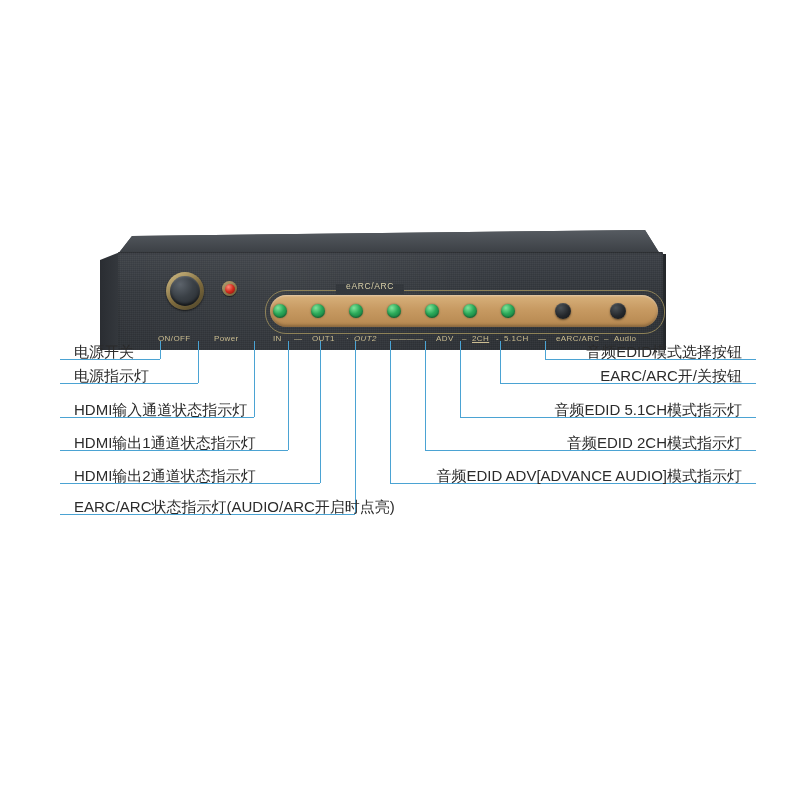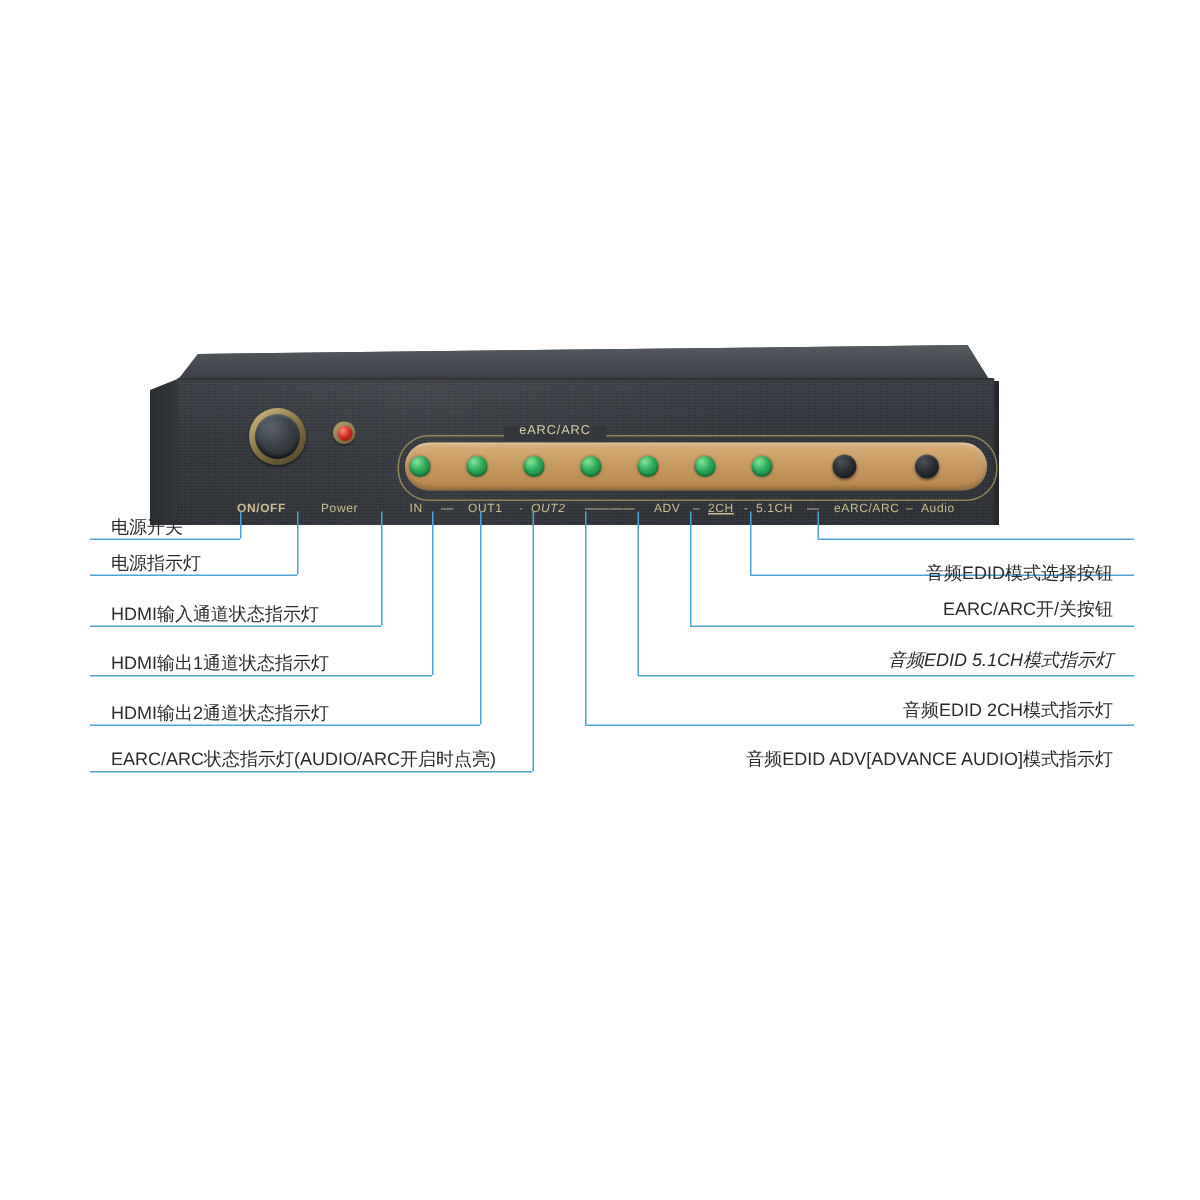--- a/index.html
+++ b/index.html
@@ -104,24 +104,24 @@
   }
   .silk span{position:absolute;white-space:nowrap;}
 
   
   .lead{position:absolute;background:#4ba3d3;}
   .lead.v{width:1px;}
   .lead.h{height:1px;}
   .ann{
     position:absolute;white-space:nowrap;
     font-family:"Liberation Sans","DejaVu Sans",sans-serif;
-    font-size:12px;color:#2b2b2b;line-height:15px;
+    font-size:15px;color:#2b2b2b;line-height:15px;
   }
   .ann.left{text-align:left;}
-  .ann.right{text-align:right;margin-top:31px;}
+  .ann.right{text-align:right;}
 </style>
 </head>
 <body>
 
 <div id="stage">
 
   <div class="device">
 
     <svg class="dev-top" width="580" height="30">
       <polygon points="18,26 560,26 545,2 32,8" fill="#43474c"></polygon>
@@ -160,21 +160,21 @@
             <div class="led" style="left: 117px;"></div>
             <div class="led" style="left: 155px;"></div>
             <div class="led" style="left: 193px;"></div>
             <div class="led" style="left: 231px;"></div>
             <div class="pbtn" style="left: 285px;"></div>
             <div class="pbtn" style="left: 340px;"></div>
           </div>
       </div>
 
       <div class="silk" id="silk-host">
-          <span style="left: 40px; font-weight: bold;">ON/OFF</span>
+          <span style="left: 40px;">ON/OFF</span>
           <span style="left: 96px;">Power</span>
           <span style="left: 155px;">IN</span>
           <span style="left: 176px;">—</span>
           <span style="left: 194px;">OUT1</span>
           <span style="left: 228px;">·</span>
           <span style="left: 236px; font-style: italic;">OUT2</span>
           <span style="left: 272px;">————</span>
           <span style="left: 318px;">ADV</span>
           <span style="left: 344px;">–</span>
           <span style="left: 354px; text-decoration: underline;">2CH</span>
@@ -216,18 +216,18 @@
       <div class="ann left" style="top: 344px; left: 74px;">电源开关</div>
       <div class="ann left" style="top: 368px; left: 74px;">电源指示灯</div>
       <div class="ann left" style="top: 402px; left: 74px;">HDMI输入通道状态指示灯</div>
       <div class="ann left" style="top: 435px; left: 74px;">HDMI输出1通道状态指示灯</div>
       <div class="ann left" style="top: 468px; left: 74px;">HDMI输出2通道状态指示灯</div>
       <div class="ann left" style="top: 499px; left: 74px;">EARC/ARC状态指示灯(AUDIO/ARC开启时点亮)</div>
     </div>
   <div id="ann-right-host">
       <div class="ann right" style="top: 344px; right: 58px;">音频EDID模式选择按钮</div>
       <div class="ann right" style="top: 368px; right: 58px;">EARC/ARC开/关按钮</div>
-      <div class="ann right" style="top: 402px; right: 58px; font-style: italic;">音频EDID 5.1CH模式指示灯</div>
+      <div class="ann right" style="top: 402px; right: 58px;">音频EDID 5.1CH模式指示灯</div>
       <div class="ann right" style="top: 435px; right: 58px;">音频EDID 2CH模式指示灯</div>
       <div class="ann right" style="top: 468px; right: 58px;">音频EDID ADV[ADVANCE AUDIO]模式指示灯</div>
     </div>
 
 </div>
 
 </body></html>

